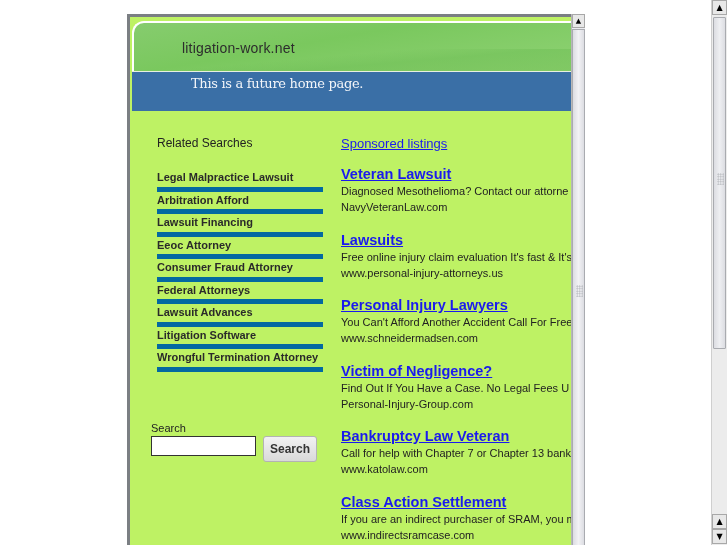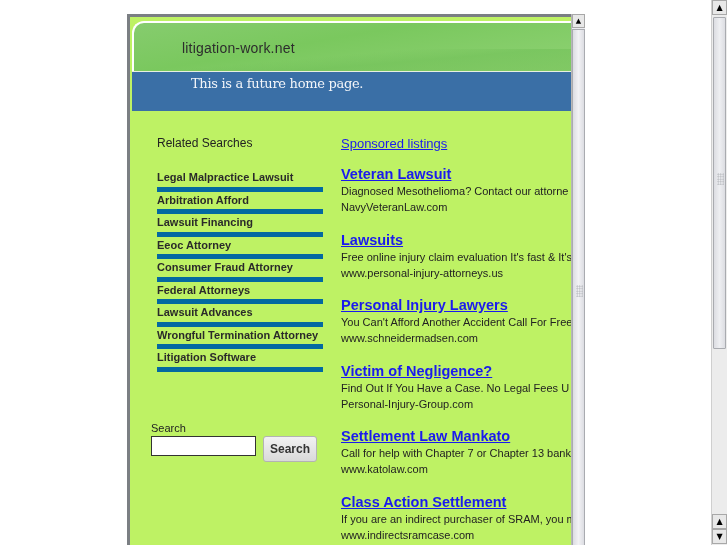--- a/index.html
+++ b/index.html
@@ -58,22 +58,22 @@
 
     <span class="rel-head">Related Searches</span>
     <ul class="rel-list">
       <li>Legal Malpractice Lawsuit</li>
       <li>Arbitration Afford</li>
       <li>Lawsuit Financing</li>
       <li>Eeoc Attorney</li>
       <li>Consumer Fraud Attorney</li>
       <li>Federal Attorneys</li>
       <li>Lawsuit Advances</li>
+      <li>Litigation Software</li>
       <li>Wrongful Termination Attorney</li>
-      <li>Litigation Software</li>
     </ul>
 
     <span class="search-label">Search</span>
     <input class="search-input" type="text" value="" style="">
     <button class="search-btn">Search</button>
 
     <a class="sponsored">Sponsored listings</a>
     <div class="ads">
       <div class="ad">
         <a class="ad-title">Veteran Lawsuit</a>
@@ -89,21 +89,21 @@
         <a class="ad-title">Personal Injury Lawyers</a>
         <span class="ad-desc">You Can't Afford Another Accident Call For Free</span>
         <span class="ad-url">www.schneidermadsen.com</span>
       </div>
       <div class="ad">
         <a class="ad-title">Victim of Negligence?</a>
         <span class="ad-desc">Find Out If You Have a Case. No Legal Fees U</span>
         <span class="ad-url">Personal-Injury-Group.com</span>
       </div>
       <div class="ad">
-        <a class="ad-title">Settlement Law Mankato</a>
+        <a class="ad-title">Bankruptcy Law Veteran</a>
         <span class="ad-desc">Call for help with Chapter 7 or Chapter 13 bank</span>
         <span class="ad-url">www.katolaw.com</span>
       </div>
       <div class="ad">
         <a class="ad-title">Class Action Settlement</a>
         <span class="ad-desc">If you are an indirect purchaser of SRAM, you m</span>
         <span class="ad-url">www.indirectsramcase.com</span>
       </div>
     </div>
   </div>

